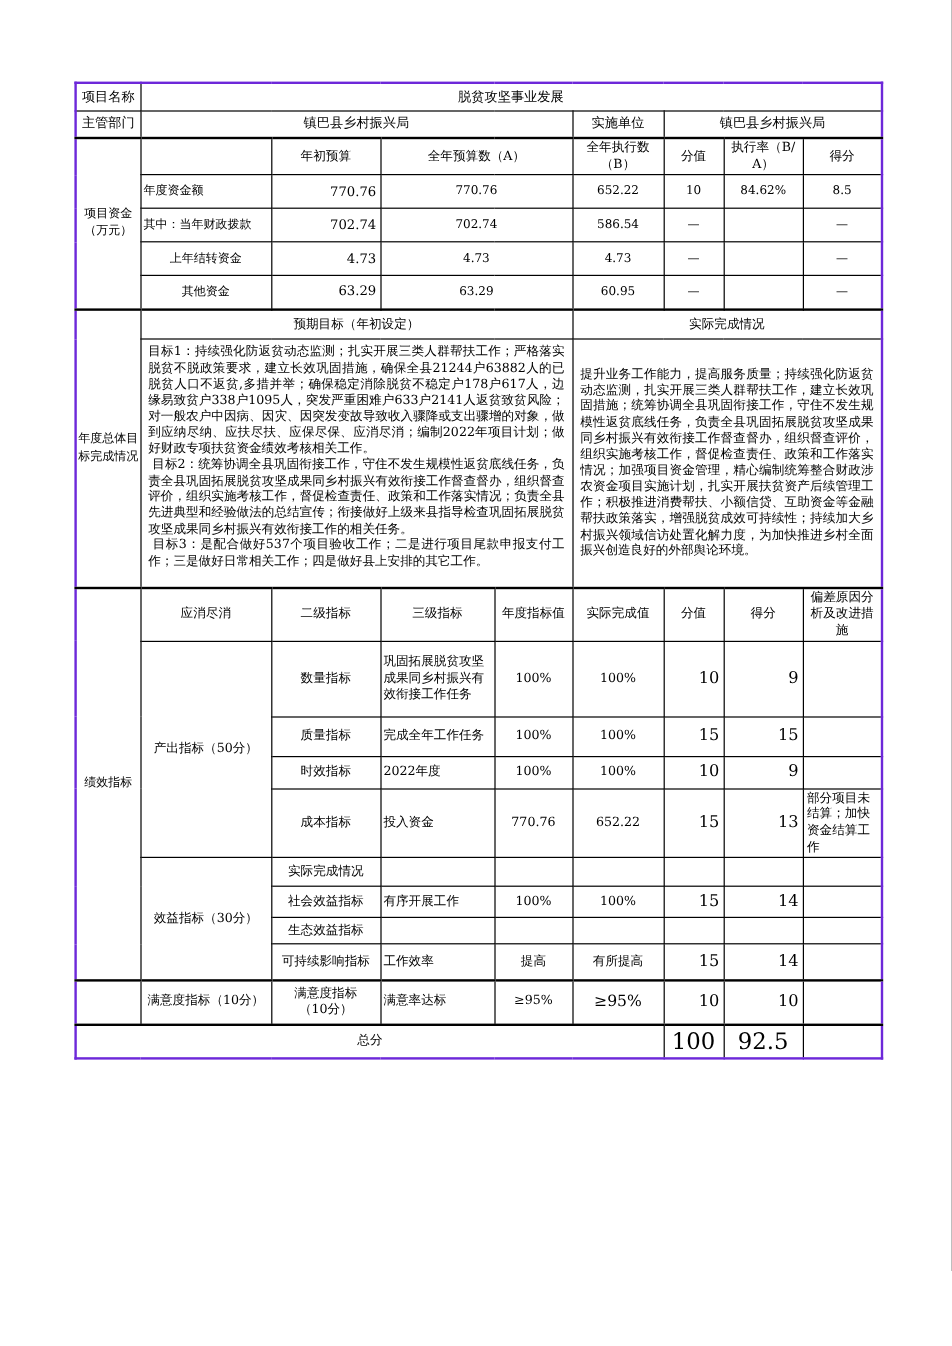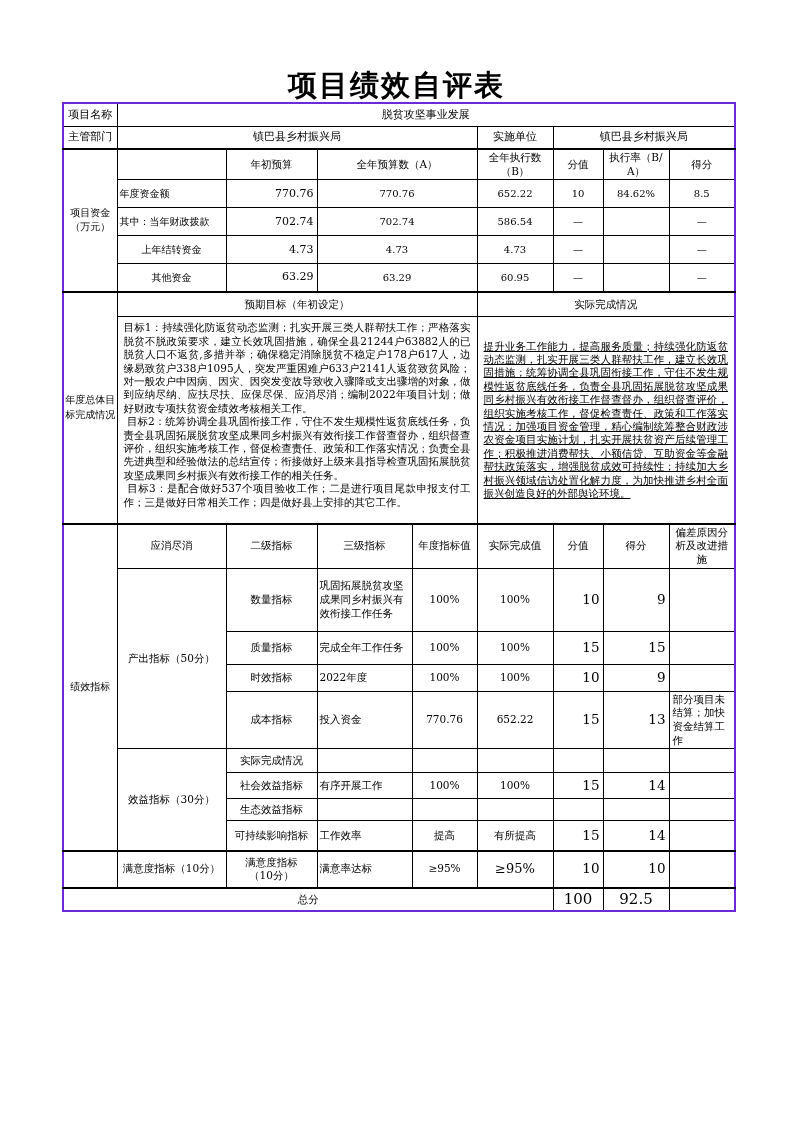--- a/index.html
+++ b/index.html
@@ -55,51 +55,49 @@
   }
   .tl { text-align: left; }
   .num-r { text-align: right; padding-right: 3px; font-size: 11px; }
   .num-c { font-size: 10px; }
   .score {
     font-size: 13.5px;
     text-align: right;
     padding-right: 3px;
   }
   .score-c {
-    font-size: 15px;
+    font-size: 19px;
     text-align: center;
   }
   .goals-left {
     text-align: justify;
     vertical-align: top;
     padding: 4px 6px 2px 6px;
     font-size: 10.5px;
     line-height: 13.4px;
   }
   .goals-right {
     text-align: justify;
     vertical-align: middle;
     padding: 2px 6px;
     font-size: 10.5px;
     line-height: 13.4px;
-    text-decoration: underline;
   }
   .dev-cell { text-align: left; padding: 1px 3px; margin-top: 36px; }
   .big95 { font-size: 13px; }
   
   .rh-a{height:23px}.rh-b{height:29px}.rh-c{height:28px}.rh-d{height:25px}
   .rh-e{height:207px}.rh-f{height:33px}.rh-g{height:63px}.rh-h{height:33px}
   .rh-i{height:27px}.rh-j{height:56px}.rh-k{height:24px}.rh-l{height:26px}
   .rh-m{height:22px}.rh-n{height:30px}.rh-o{height:37px}.rh-p{height:22px}
 </style>
 </head>
 <body>
 
 <div class="page">
-  <div class="title">项目绩效自评表</div>
 
   <table class="eval">
     <colgroup>
       <col style="width:54px">
         <col style="width:109px">
         <col style="width:91px">
       <col style="width:95px">
         <col style="width:65px">
         <col style="width:76px">
       <col style="width:50px">

